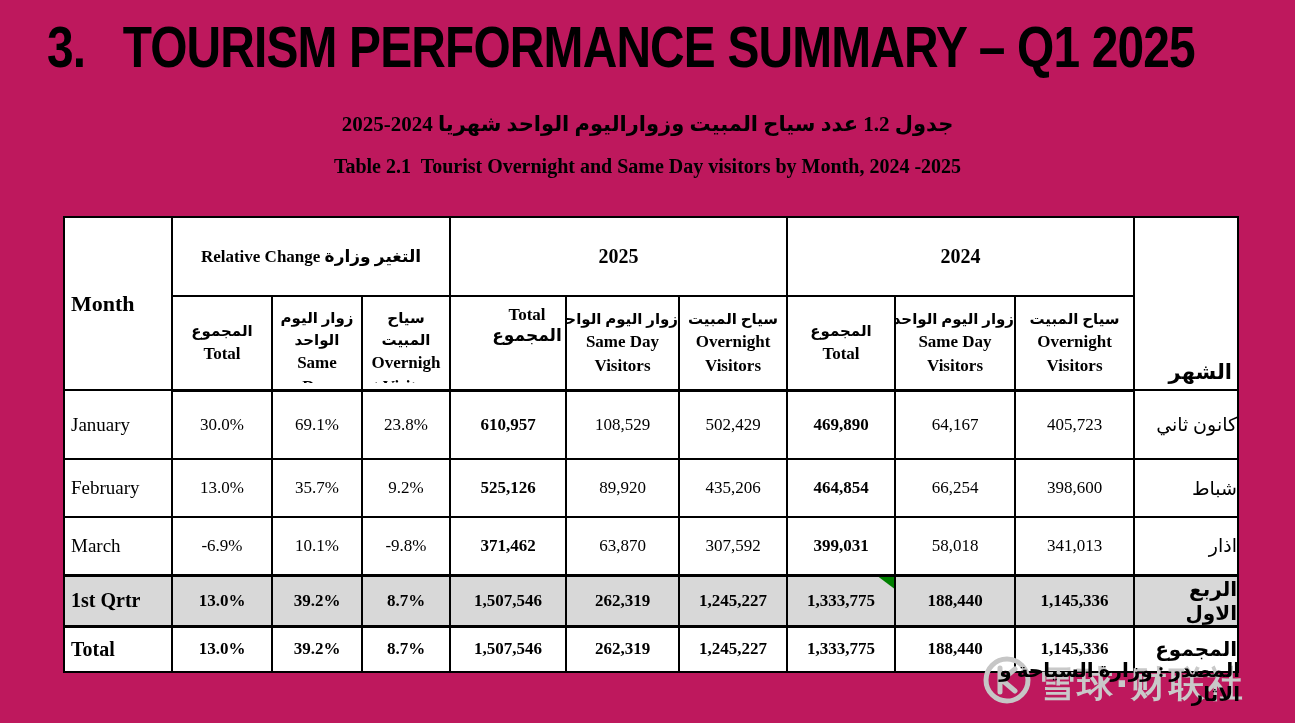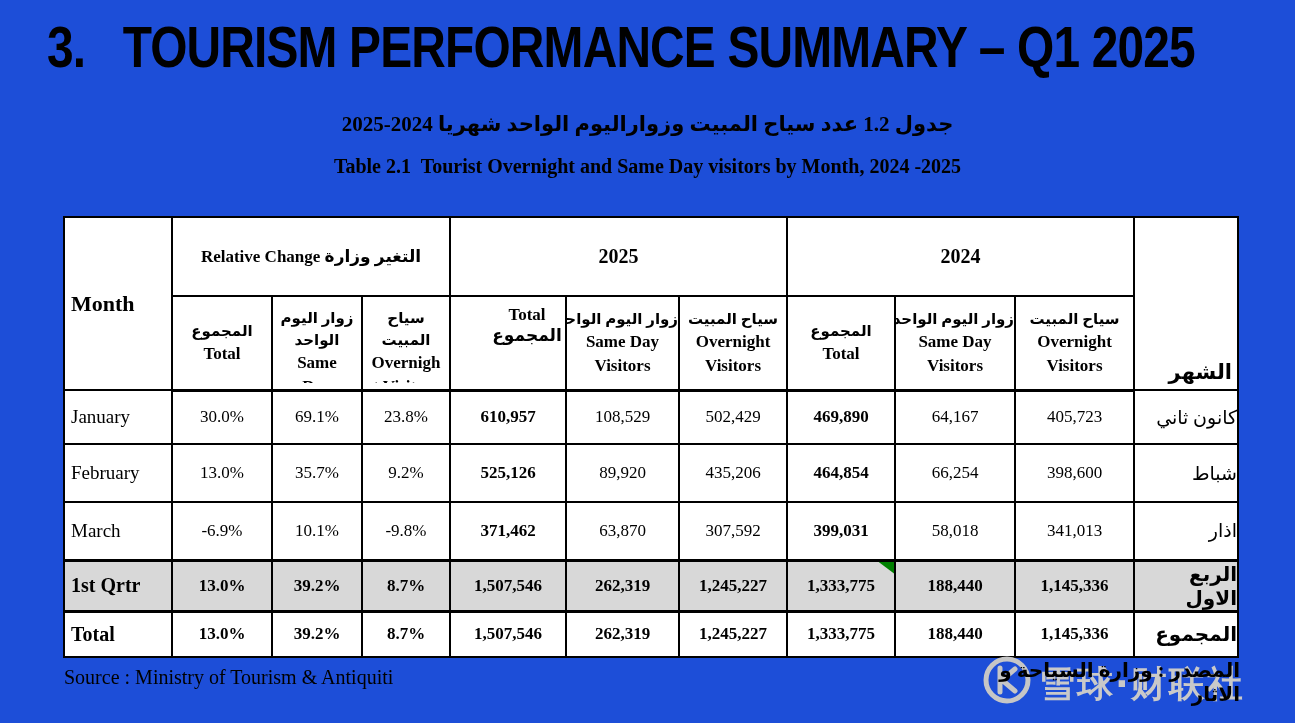--- a/index.html
+++ b/index.html
@@ -1,20 +1,20 @@
 <!DOCTYPE html>
 <html style="--accent-green-flag: #008000; --row-highlight-gray: #d8d8d8; --watermark-gray: #c9c9c9; --border-black: #000000;"><head>
 <meta charset="utf-8">
 <style>
   html,body { margin:0; padding:0; background:#ffffff; }
   body {
     width:1295px; height:723px; overflow:hidden;
     font-family:"Liberation Serif","DejaVu Sans",serif; color:#000;
   }
-  #page { position:relative; width:1295px; height:723px; background:#1d4ed8; }
+  #page { position:relative; width:1295px; height:723px; background:#be185d; }
 
   
   .heading {
     position:absolute; left:47px; top:14px;
     font-family:"Liberation Sans","DejaVu Sans",sans-serif;
     font-weight:bold; font-size:57px; letter-spacing:-1px;
     transform:scaleX(0.84); transform-origin:left top;
     white-space:pre; color:#000;
   }
 
@@ -28,21 +28,21 @@
     font-size:20px; font-weight:bold; white-space:pre;
   }
 
   
   .tblwrap { position:absolute; left:63px; top:216px; }
   table { border-collapse:collapse; table-layout:fixed; width:1174px; background:#fff; }
   th,td { border:2px solid #000; padding:0; overflow:hidden; }
 
   tr.ghead   { height:79px; }
   tr.subhead { height:94px; }
-  tr.r-jan   { height:54px; }
+  tr.r-jan   { height:69px; }
   tr.r-feb   { height:58px; }
   tr.r-mar   { height:58px; }
   tr.row-q   { height:41px; }
   tr.row-total { height:46px; }
 
   th { font-weight:bold; text-align:center; vertical-align:middle; }
   .h-month   { font-size:22px; text-align:left; padding-left:6px; }
   .h-rc      { font-size:17px; }
   .h-year    { font-size:20px; }
   .h-monthar { font-size:21px; text-align:right; vertical-align:bottom; padding:0 5px 4px 0; }
@@ -243,21 +243,20 @@
         <td>1,245,227</td>
         <td>1,333,775</td>
         <td>188,440</td>
         <td>1,145,336</td>
         <td class="c-monthar" dir="rtl">المجموع</td>
       </tr>
     </tbody>
       </table>
   </div>
 
-  <div class="source-en">Source : Ministry of Tourism &amp; Antiquiti</div>
 
   <div class="watermark">
     <svg class="wm-logo" width="52" height="52" viewBox="0 0 52 52">
       <circle cx="26" cy="26" r="21" fill="none" stroke="#c6c6c6" stroke-width="5"></circle>
       <path d="M19 14 L19 38 M34 15 L21 26 L34 37" fill="none" stroke="#c6c6c6" stroke-width="5" stroke-linecap="round" stroke-linejoin="round"></path>
     </svg>
     <div class="wm-text">雪球·财联社</div>
   </div>
 
   <div class="source-ar" dir="rtl">المصدر : وزارة السياحة و الاثار</div>

